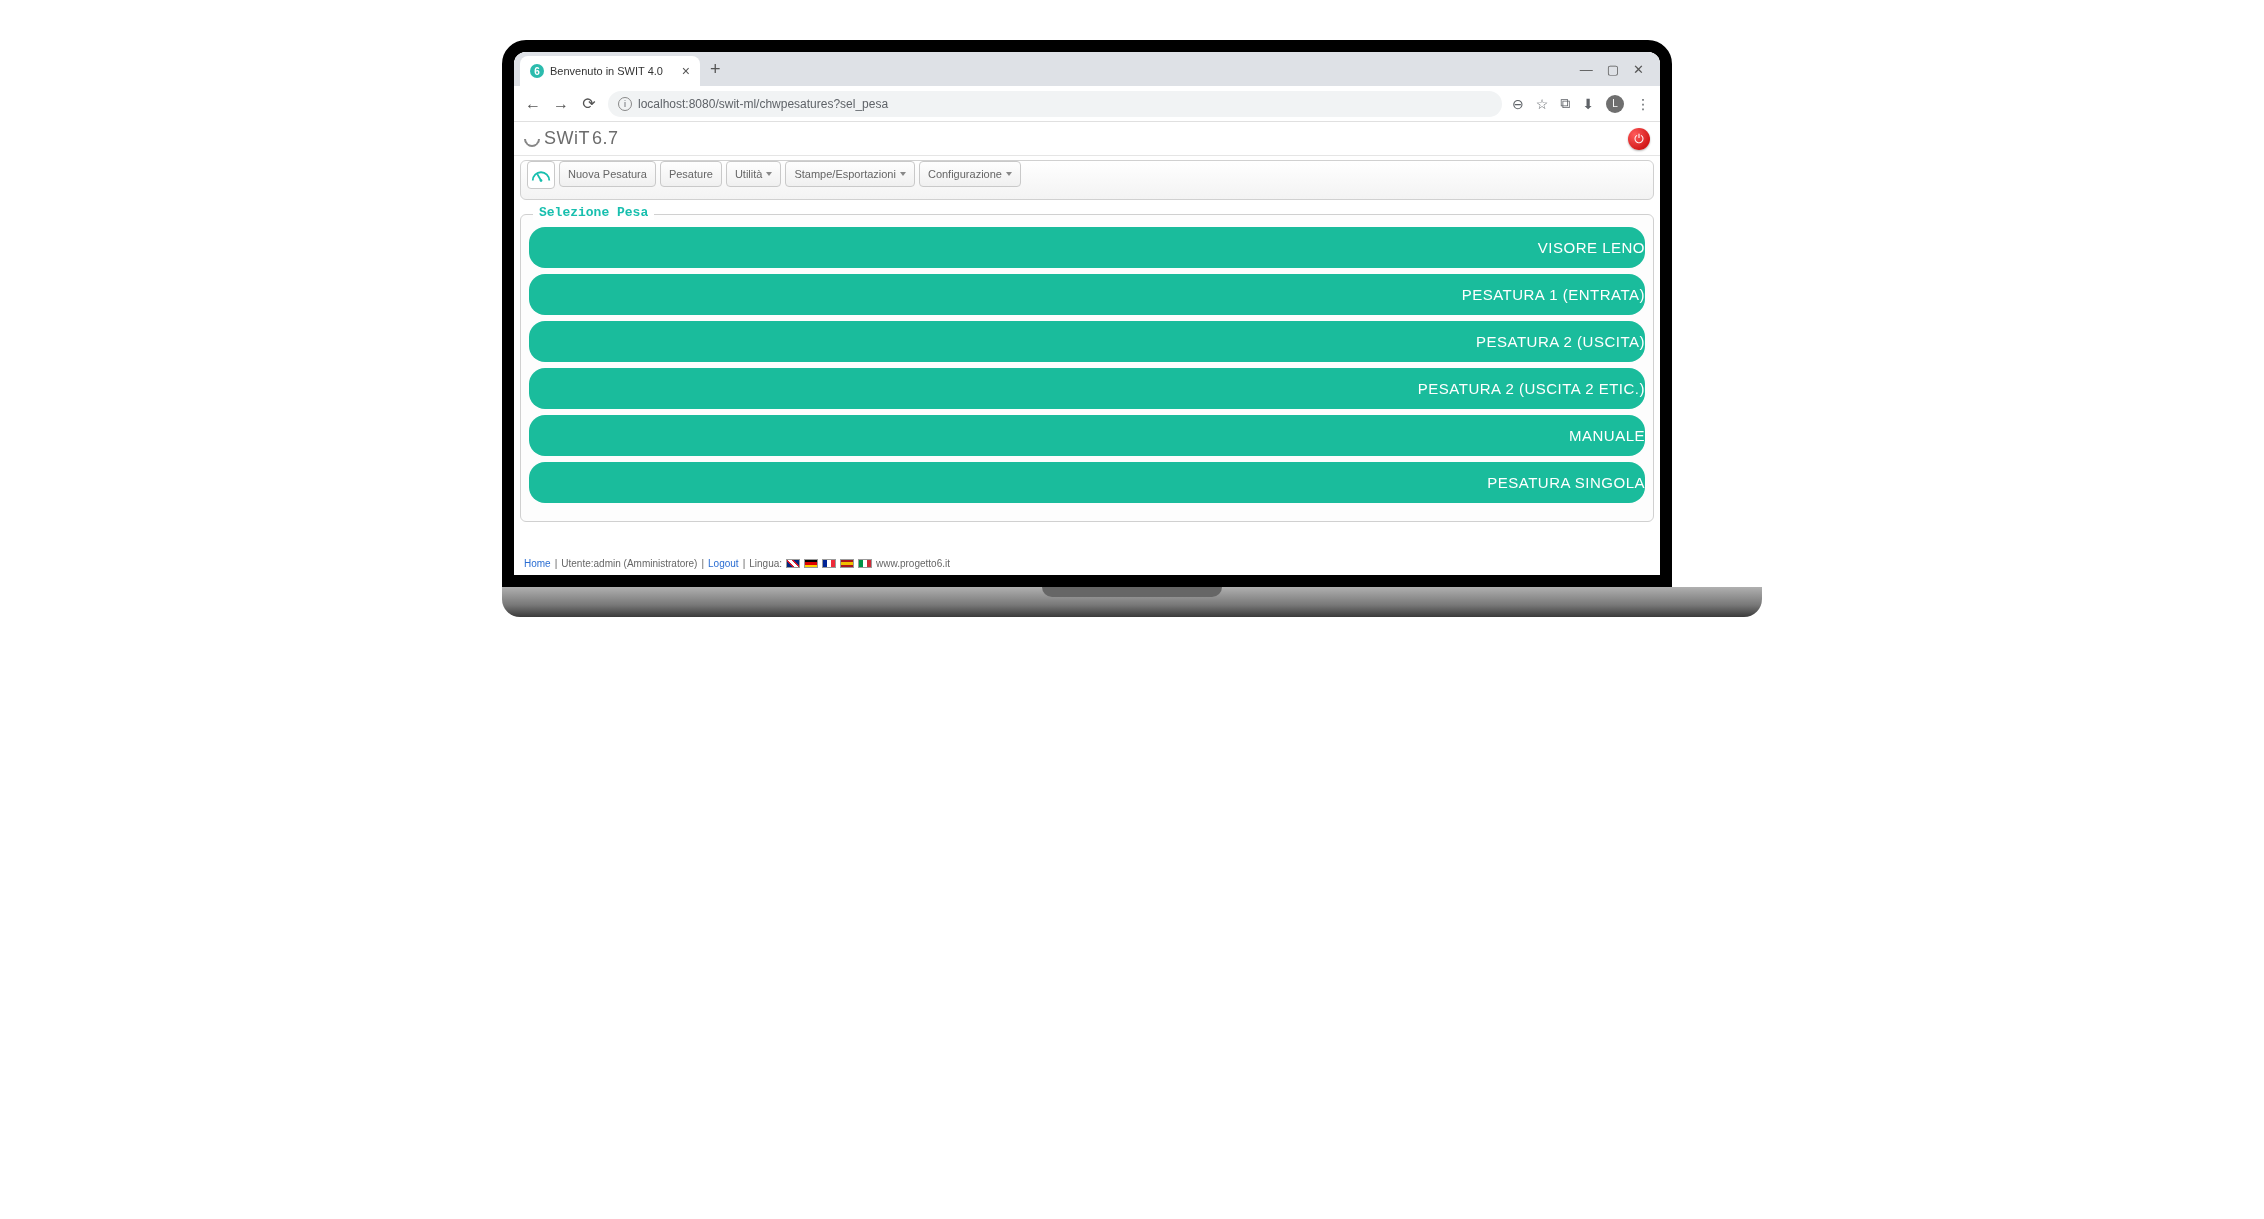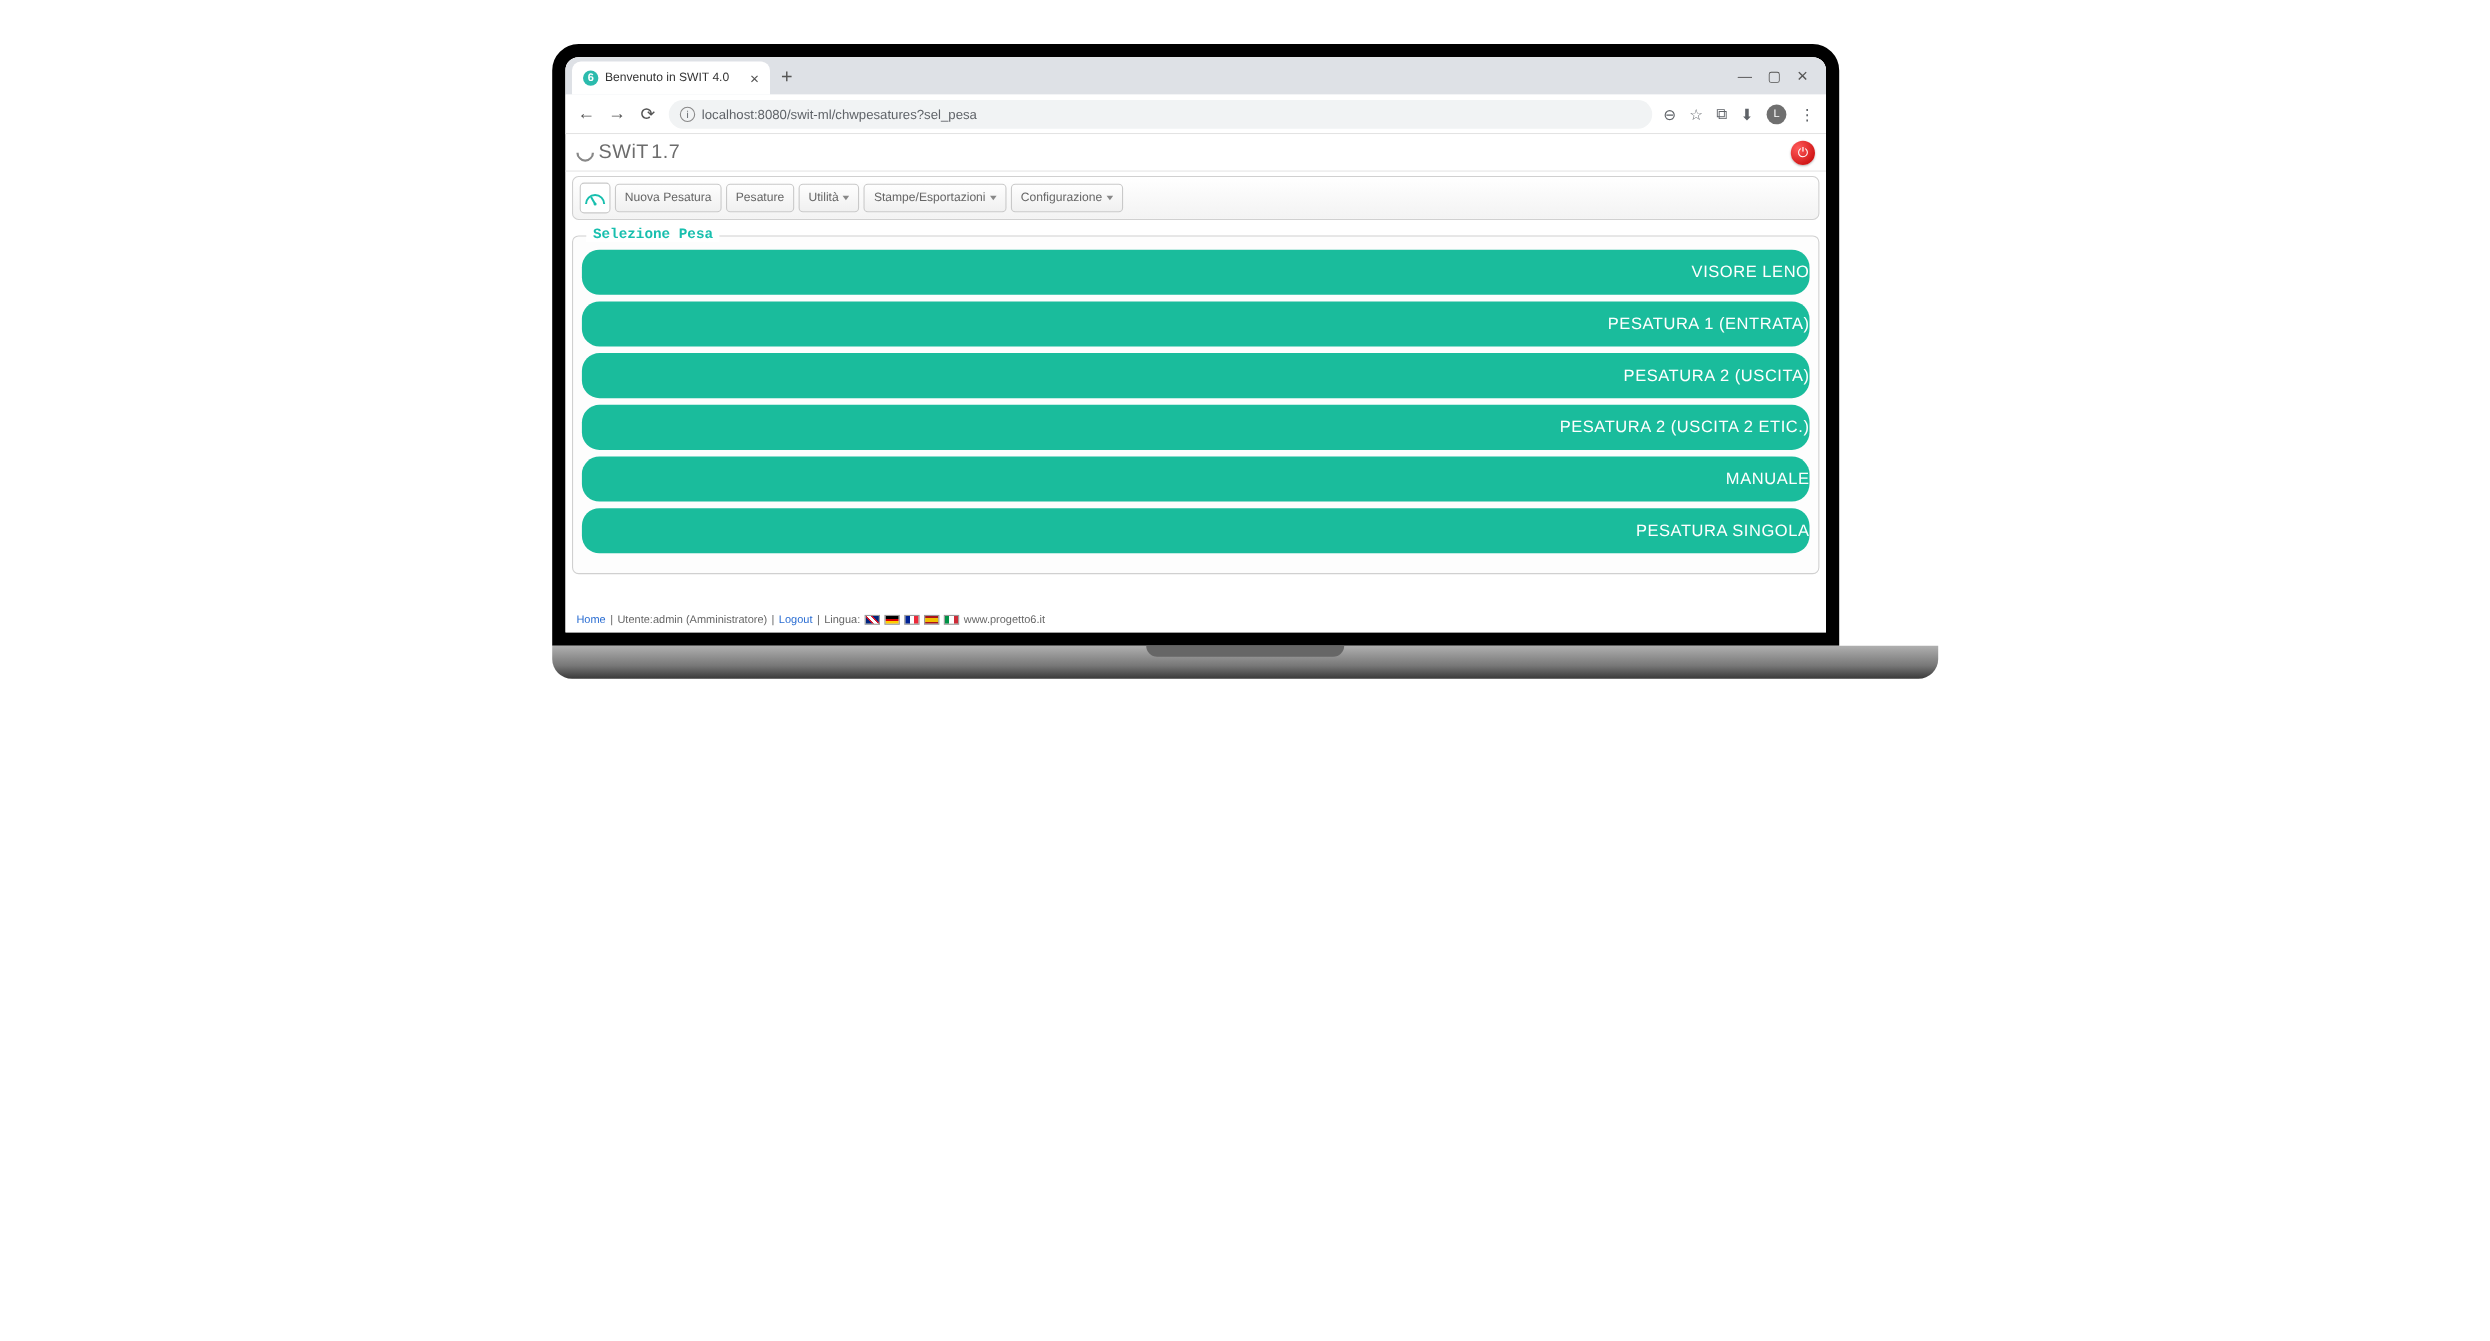--- a/index.html
+++ b/index.html
@@ -179,21 +179,20 @@
   background: radial-gradient(circle at 30% 30%, #ff5a5a, #c10000);
   border-radius: 50%;
   color: #fff;
   display: flex; align-items: center; justify-content: center;
   font-size: 12px;
   cursor: pointer;
   box-shadow: 0 1px 2px rgba(0,0,0,.3);
 }
 .nav-bar {
   display: flex;
-  align-items: center;
   height: 40px;
   padding: 0 6px;
   gap: 4px;
   background: linear-gradient(180deg,#fff 0%, #f3f3f3 100%);
   border: 1px solid #d0d0d0;
   border-radius: 6px;
   margin: 4px 6px;
 }
 .nav-icon {
   width: 28px; height: 28px;
@@ -315,21 +314,21 @@
         <span>⋮</span>
       </div>
     </div>
   </div>
 
   <div class="app-area">
     <div class="app-header">
       <div class="app-logo">
         <span class="arc"></span>
         <span>SWiT</span>
-        <b>1.7</b>
+        <b>6.7</b>
       </div>
       <div class="power-btn">⏻</div>
     </div>
 
     <div class="nav-bar">
       <div class="nav-icon">
         <svg class="gauge-svg" viewBox="0 0 24 24">
               <path fill="none" stroke="#18bfae" stroke-width="2" d="M3 18a9 9 0 0 1 18 0"></path>
               <line x1="12" y1="18" x2="8" y2="11" stroke="#18bfae" stroke-width="2"></line>
               <circle cx="12" cy="18" r="1.5" fill="#18bfae"></circle>

